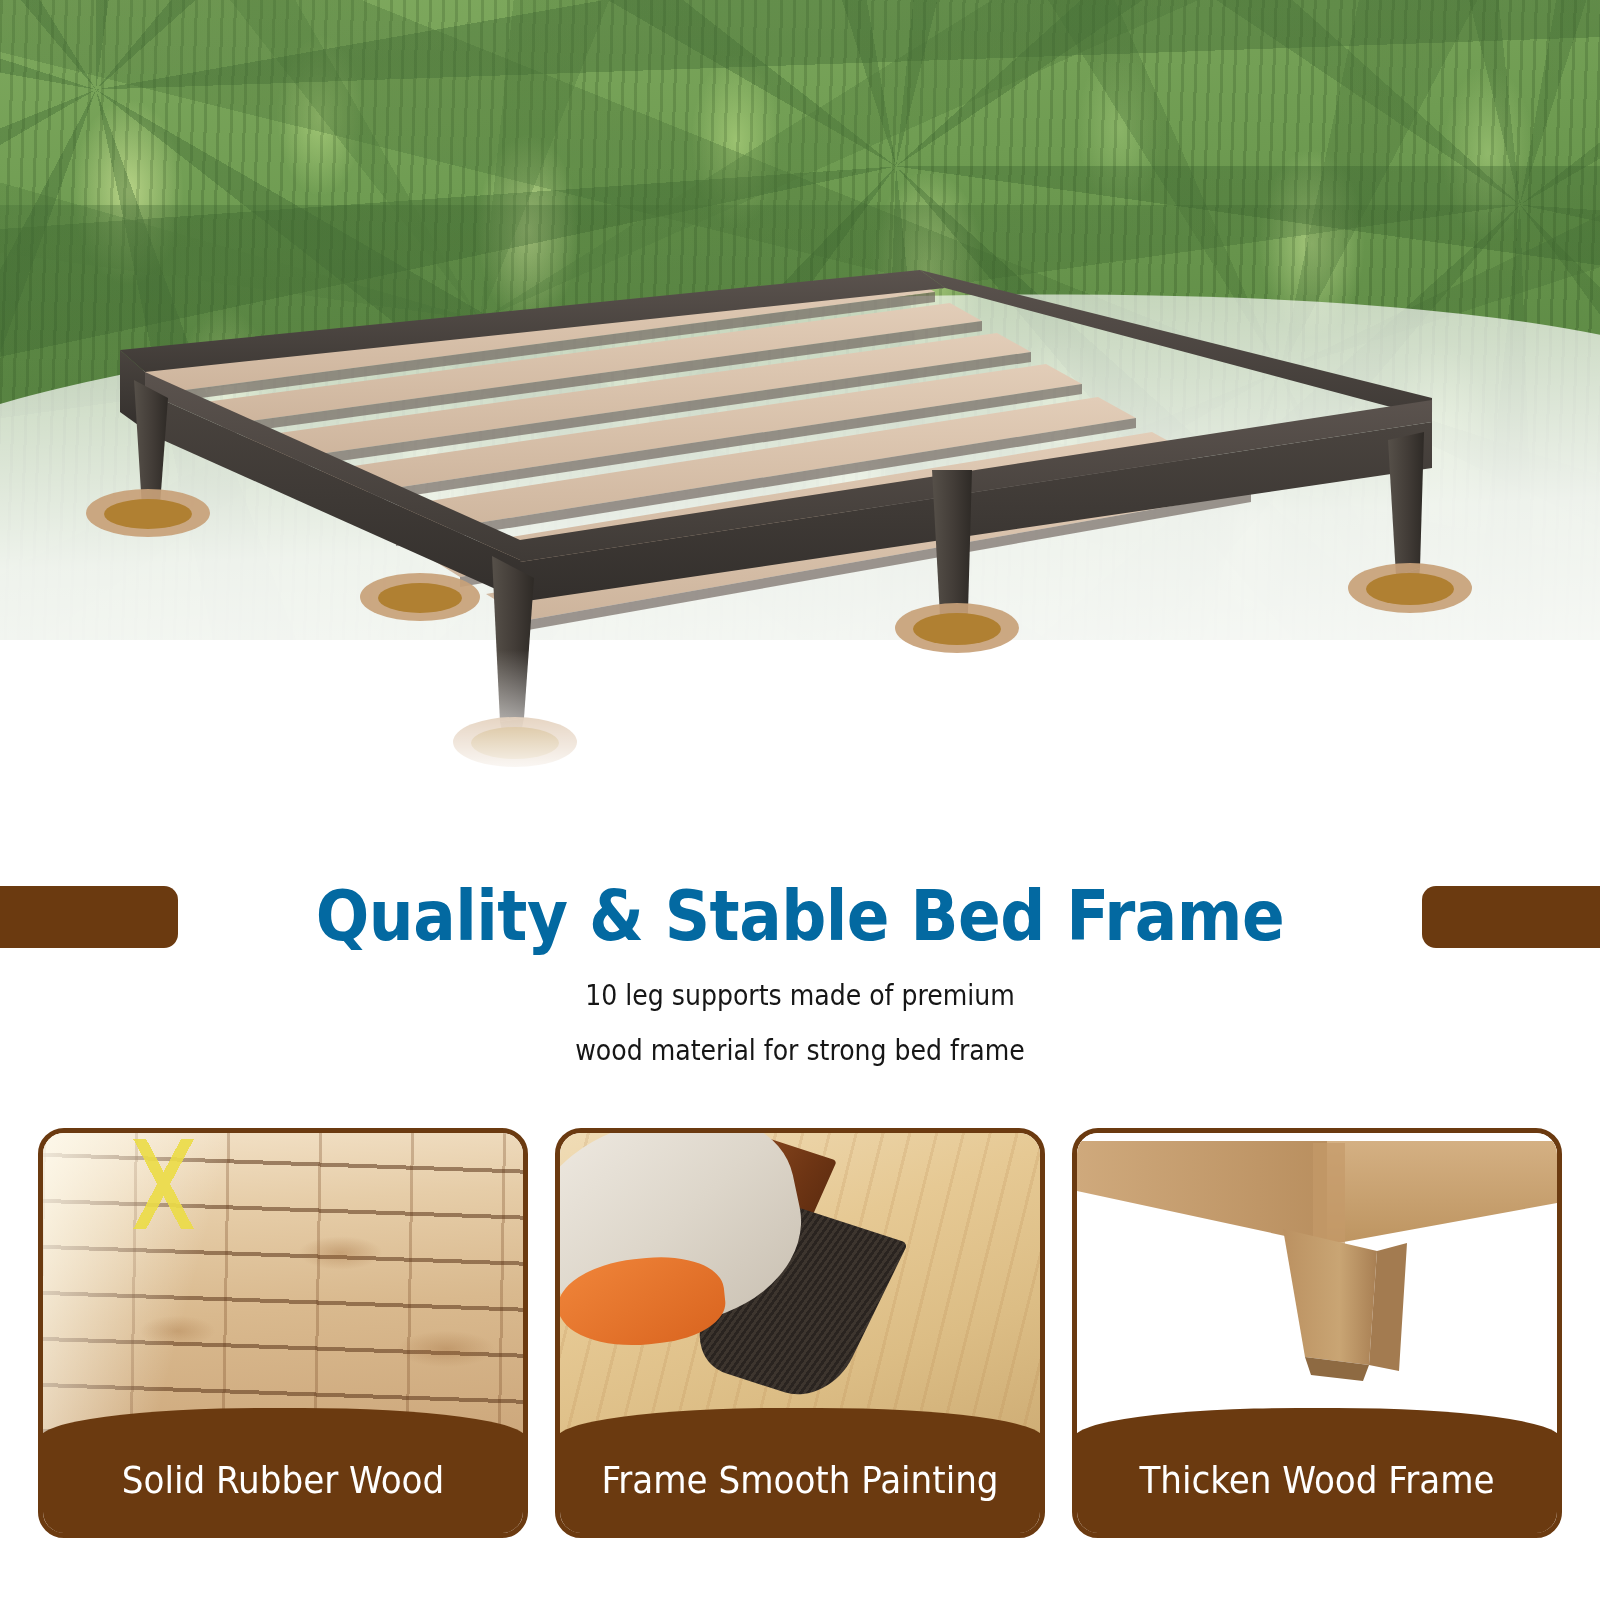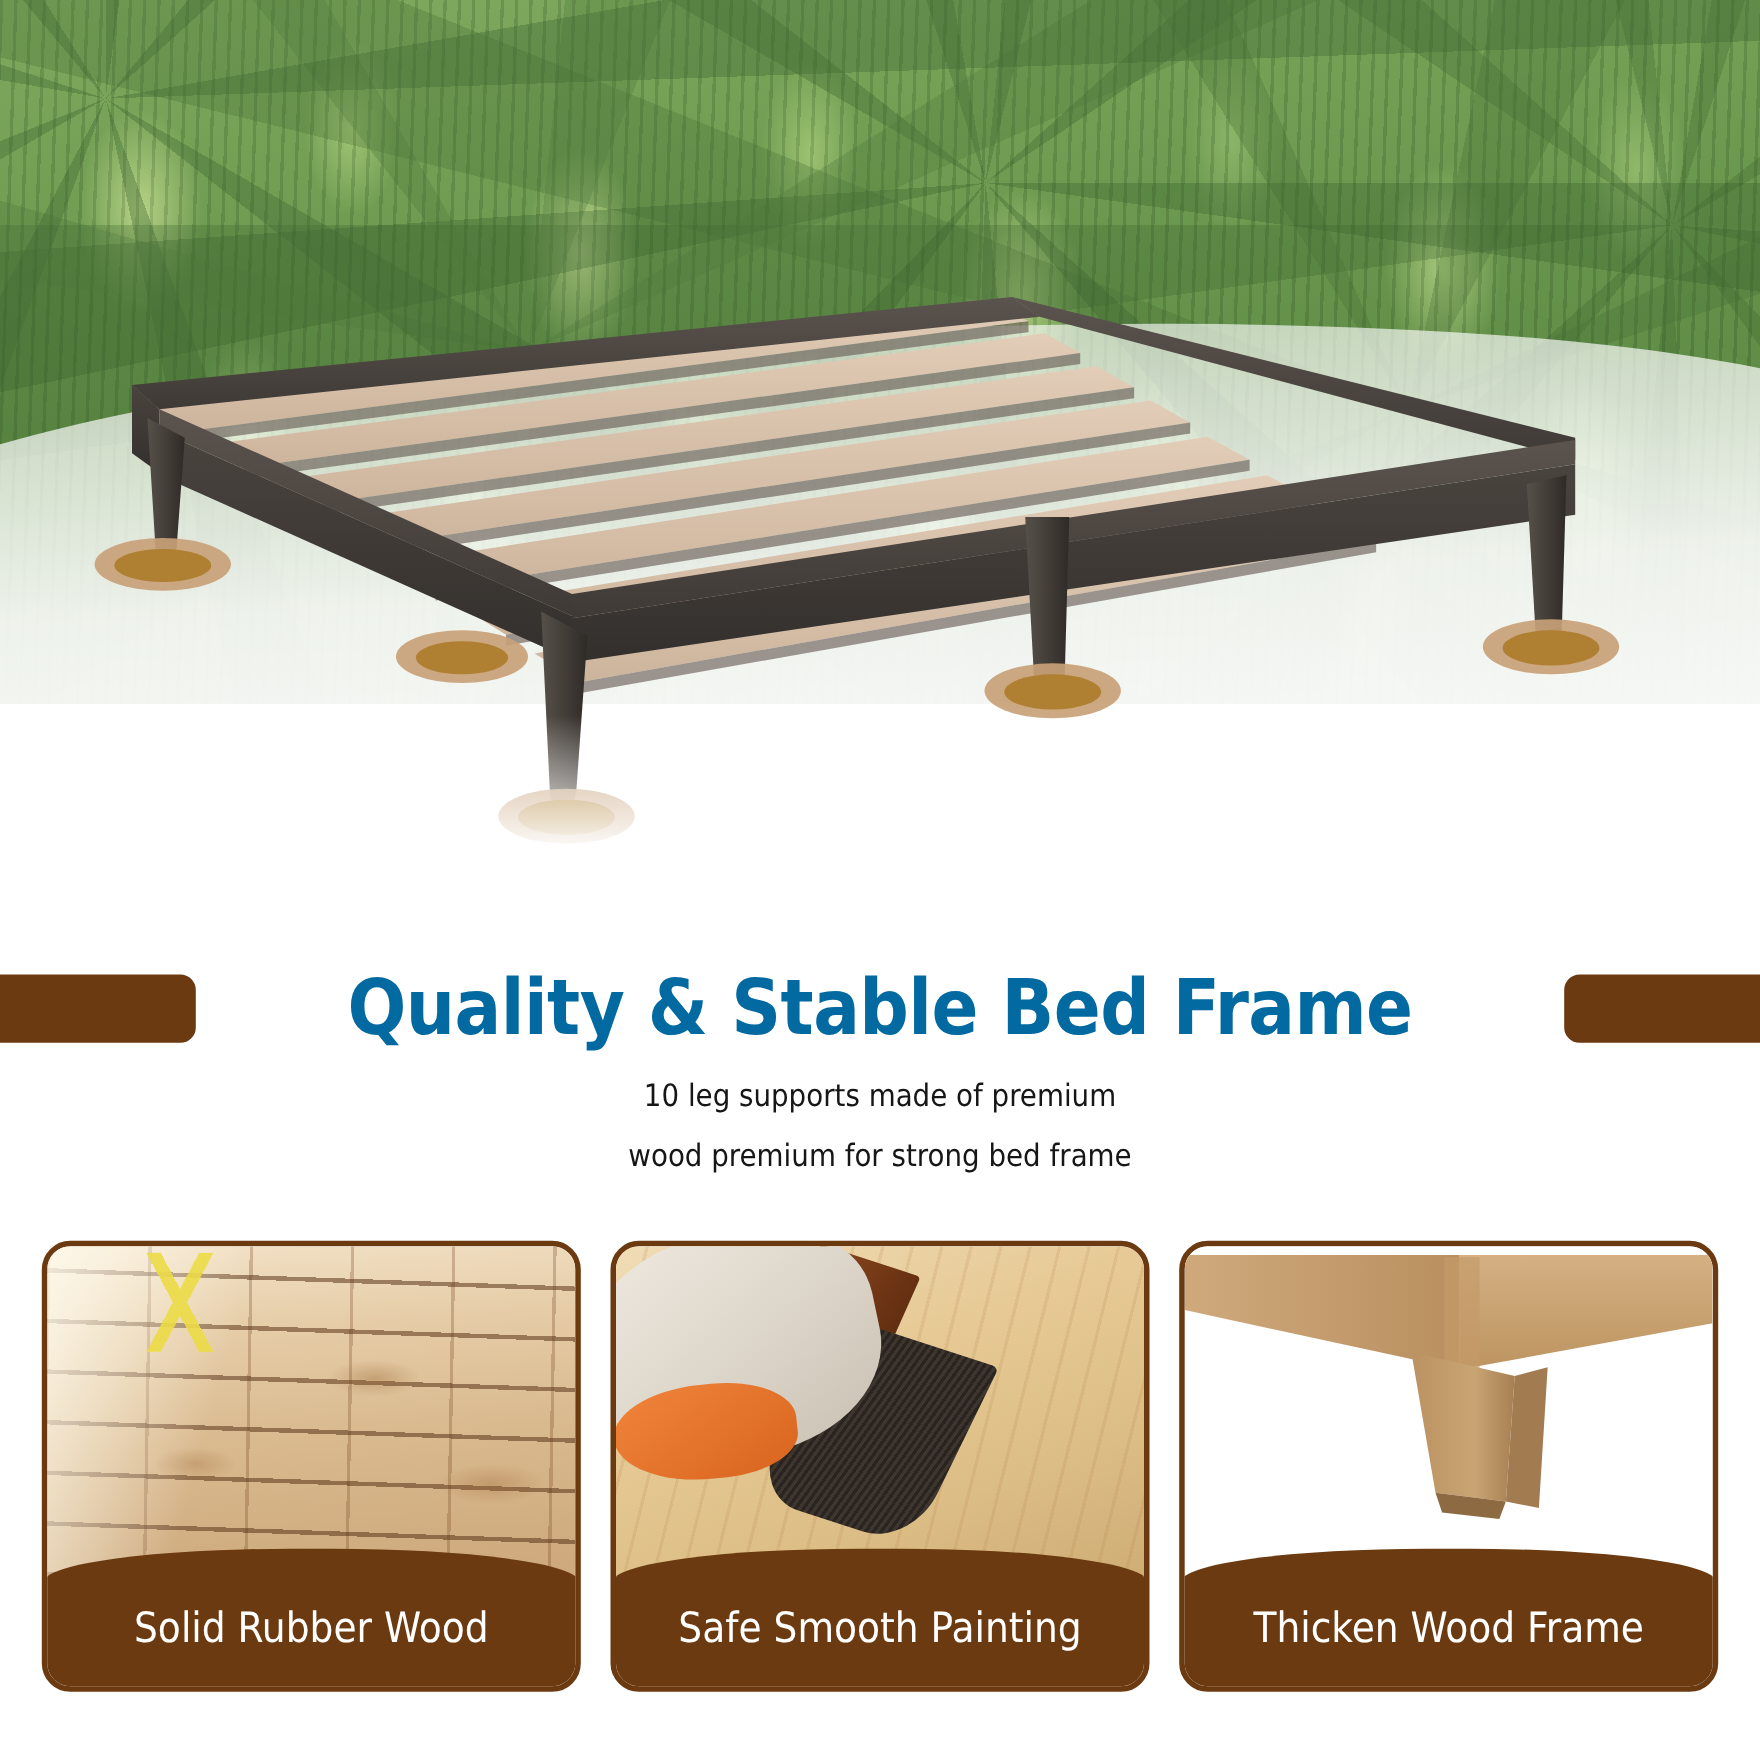--- a/index.html
+++ b/index.html
@@ -305,21 +305,21 @@
 </div>
 
 <div class="title-row">
   <div class="sidebar-l"></div>
   <div class="sidebar-r"></div>
   <div class="title">Quality &amp; Stable Bed Frame</div>
 </div>
 
 <div class="subtitle">
   <span>10 leg supports made of premium</span>
-  <span>wood premium for strong bed frame</span>
+  <span>wood material for strong bed frame</span>
 </div>
 
 <div class="cards">
 
   <div class="card">
     <div class="card-photo">
       <div class="ph-lumber"></div>
     </div>
     <div class="card-cap">
       <span class="card-cap-text">Solid Rubber Wood</span>
@@ -328,21 +328,21 @@
 
   <div class="card">
     <div class="card-photo">
       <div class="ph-brush">
         <div class="ferrule"></div>
         <div class="bristles"></div>
         <div class="glove"></div>
       </div>
     </div>
     <div class="card-cap">
-      <span class="card-cap-text">Safe Smooth Painting</span>
+      <span class="card-cap-text">Frame Smooth Painting</span>
     </div>
   </div>
 
   <div class="card">
     <div class="card-photo">
       <div class="ph-leg">
         <svg viewBox="0 0 480 300" xmlns="http://www.w3.org/2000/svg" aria-hidden="true">
           <defs>
             <linearGradient id="wTop" x1="0" y1="0" x2="1" y2="0">
               <stop offset="0" stop-color="#cfa97c"></stop>

